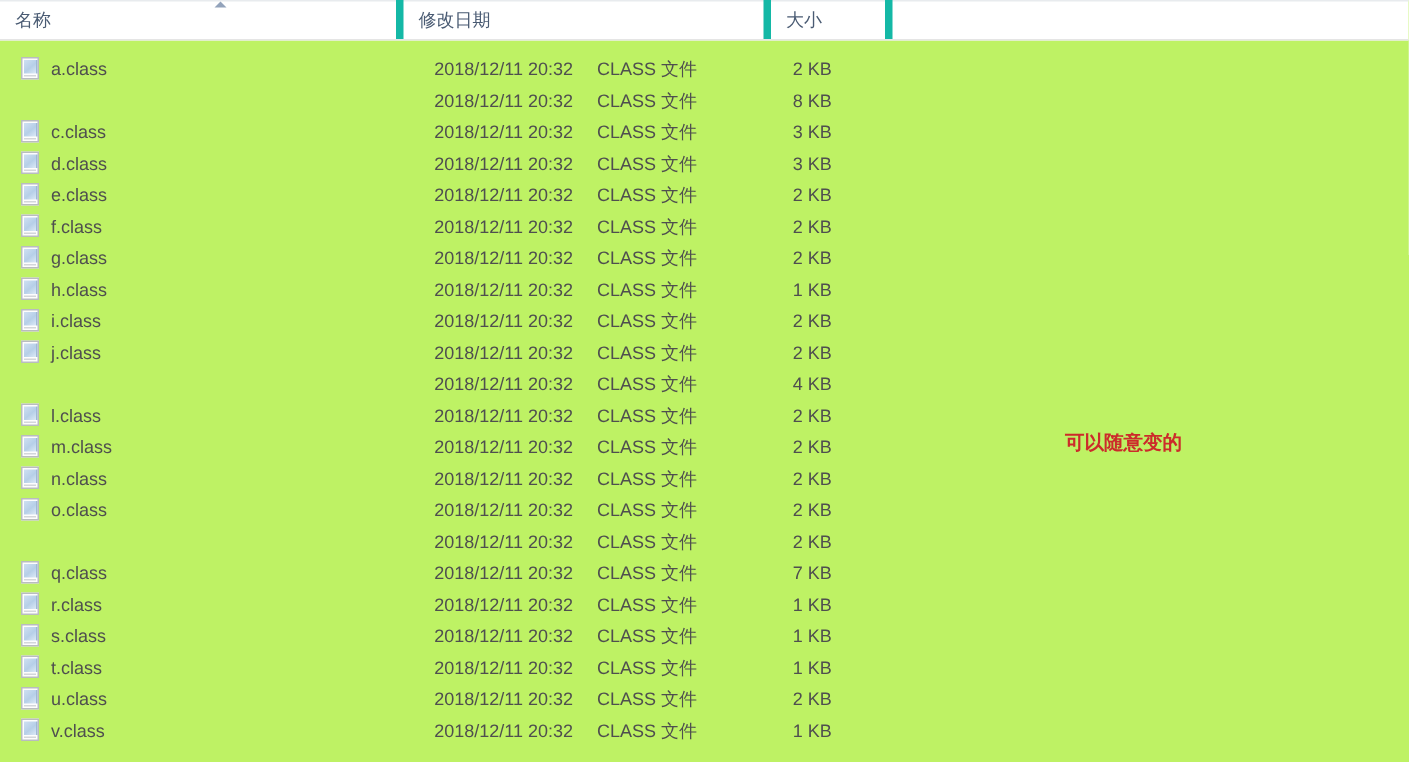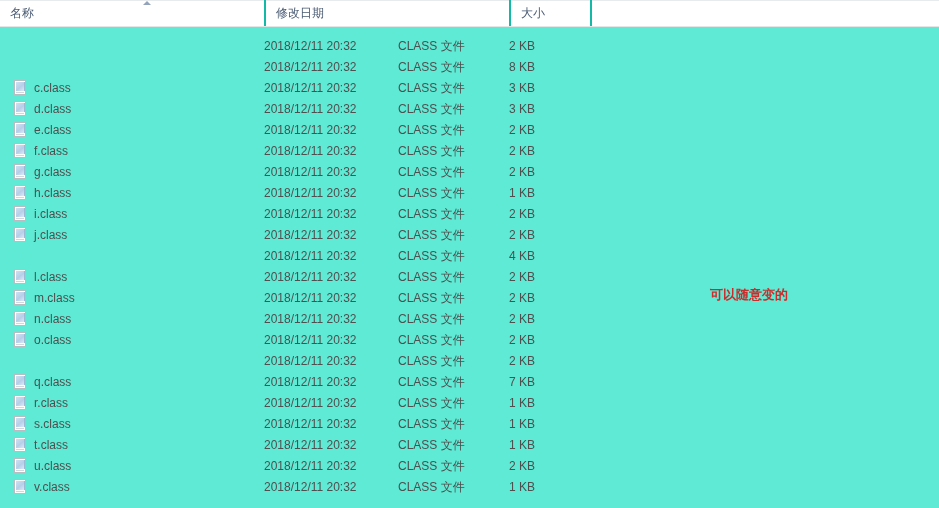--- a/index.html
+++ b/index.html
@@ -15,21 +15,21 @@
     position: relative;
   }
 
   
   .explorer {
     position: absolute;
     left: 0;
     top: 0;
     width: 939px;
     height: 508px;
-    background: #5eead4;
+    background: #bef264;
   }
 
   
   .col-header {
     position: relative;
     height: 27px;
     background: #ffffff;
     border-bottom: 1px solid #e5e5e5;
     box-sizing: border-box;
   }
@@ -39,21 +39,21 @@
     height: 26px;
     line-height: 26px;
     font-size: 12px;
     color: #4a5b73;
     white-space: nowrap;
     box-sizing: border-box;
     padding-left: 10px;
     background: transparent;
   }
   .col-header .hdr-cell.sep {
-    border-left: 2px solid #14b8a6;
+    border-left: 5px solid #14b8a6;
   }
   .hdr-name  { left: 0px;   width: 264px; }
   .hdr-date  { left: 264px; width: 126px; }
   .hdr-type  { left: 390px; width: 119px; }
   .hdr-size  { left: 509px; width: 81px;  }
   .hdr-tail  { left: 590px; width: 1px; padding-left:0; }
 
   
   .sort-indicator {
     position: absolute;
@@ -94,23 +94,23 @@
     top: 0;
     height: 21px;
     line-height: 21px;
     font-size: 12px;
     color: #4f4f4f;
     box-sizing: border-box;
     overflow: hidden;
     white-space: nowrap;
   }
   .c-name { left: 0px;   width: 264px; padding-left: 14px; color: #262626; }
-  .c-date { left: 264px; width: 126px; text-align: left; padding-right: 8px; }
+  .c-date { left: 264px; width: 126px; text-align: right; padding-right: 8px; }
   .c-type { left: 390px; width: 119px; padding-left: 8px; }
-  .c-size { left: 509px; width: 81px;  text-align: left; padding-right: 16px; }
+  .c-size { left: 509px; width: 81px;  text-align: center; padding-right: 16px; }
 
   
   .file-icon {
     display: inline-block;
     position: relative;
     width: 12px;
     height: 15px;
     vertical-align: -3px;
     margin-right: 8px;
     background: #fdfdfd;
@@ -169,20 +169,21 @@
 
     <div class="hdr-cell hdr-size sep">
       <span>大小</span>
     </div>
 
     <div class="hdr-cell hdr-tail sep"></div>
   </div>
 
   <div class="rows" id="rows">
       <div class="row">
+        <div class="cell c-name"><span class="file-icon"></span><span>a.class</span></div>
         <div class="cell c-date">2018/12/11 20:32</div>
         <div class="cell c-type">CLASS 文件</div>
         <div class="cell c-size">2 KB</div>
       </div>
       <div class="row">
         <div class="cell c-date">2018/12/11 20:32</div>
         <div class="cell c-type">CLASS 文件</div>
         <div class="cell c-size">8 KB</div>
       </div>
       <div class="row">

